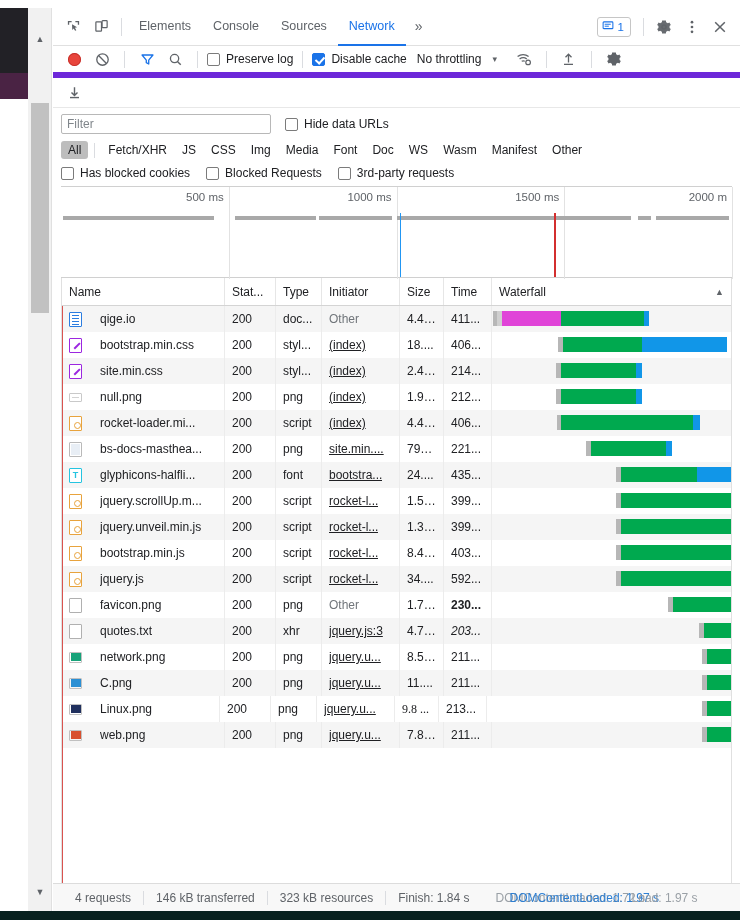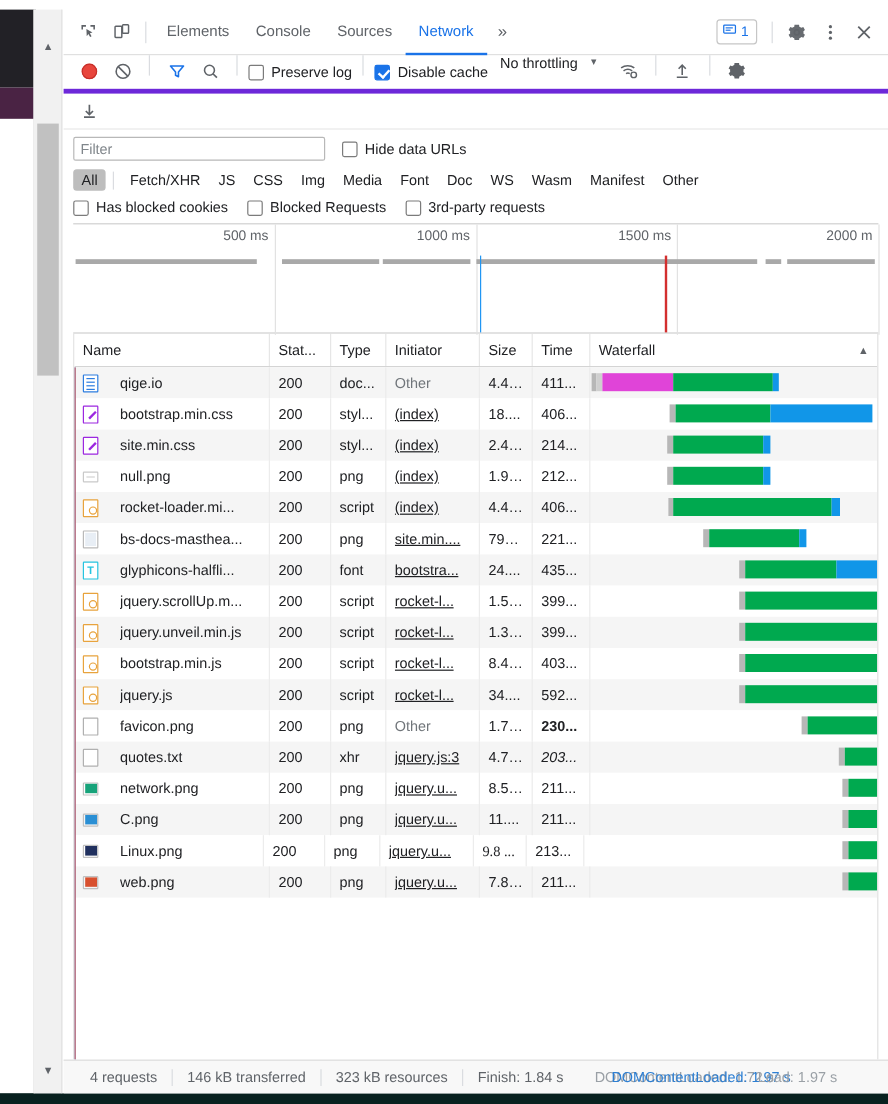--- a/index.html
+++ b/index.html
@@ -70,22 +70,22 @@
   .tabbar-right { margin-left:auto; display:flex; align-items:center; }
   .issues-pill {
     display:flex; align-items:center; gap:4px;
     border:1px solid #c6c6c6; border-radius:3px;
     padding:2px 6px 2px 4px; color:#1a73e8; font-size:11.5px;
     cursor:pointer; margin-right:6px;
   }
 
   
   .nettoolbar {
-    min-height:32px; display:flex; gap:2px;
-    padding:0 8px; border-bottom:4px solid #6d28d9; flex:none;
+    min-height:32px; display:flex; align-items:center; gap:2px;
+    padding:0 8px; border-bottom:6px solid #6d28d9; flex:none;
     flex-wrap:wrap;
   }
   .record-dot { width:13px; height:13px; border-radius:50%; background:#e8453c; box-shadow:0 0 0 1px #c5302a inset; }
   .tbtn { width:26px; height:26px; display:flex; align-items:center; justify-content:center; color:#5f6368; cursor:pointer; }
   .tsep { width:1px; height:17px; background:#dadce0; margin:0 7px; }
   .chk { display:inline-flex; align-items:center; gap:6px; cursor:pointer; font-size:12px; color:#202124; white-space:nowrap; }
   .box { width:13px; height:13px; border:1px solid #7b7b7b; border-radius:2px; background:#fff; display:inline-block; flex:none; }
   .box.on { background:#1a73e8; border-color:#1a73e8; position:relative; }
   .box.on::after {
     content:""; position:absolute; left:4px; top:1px; width:4px; height:7px;

